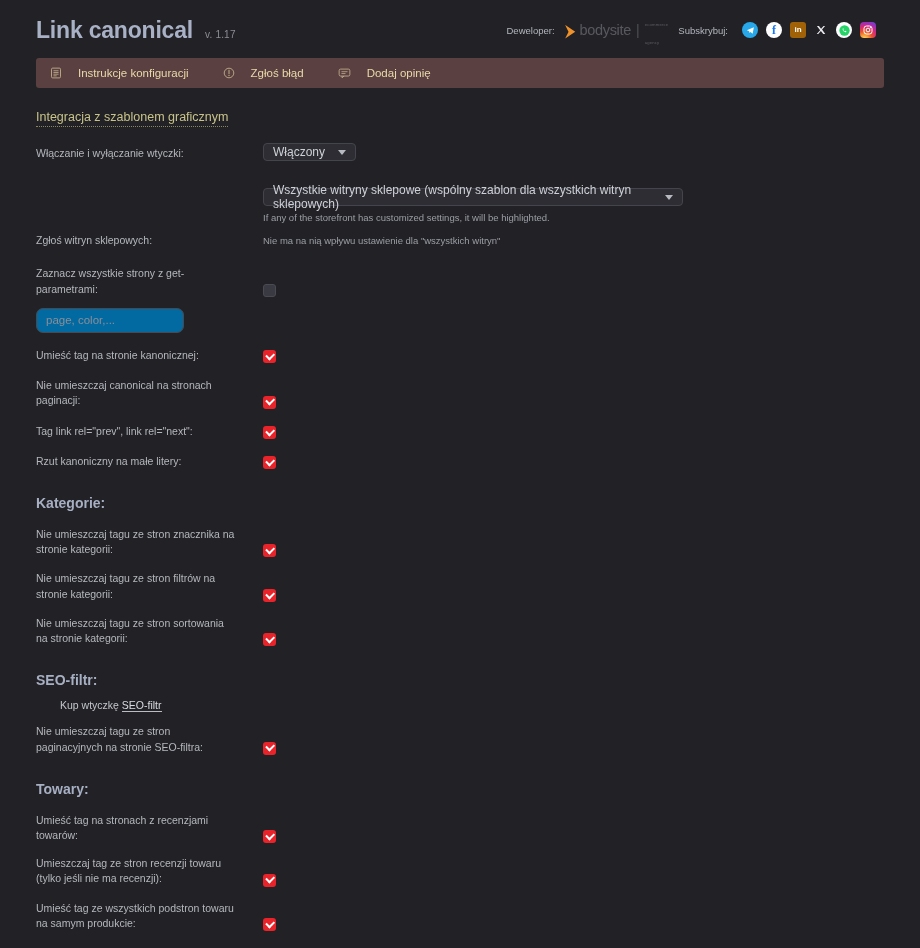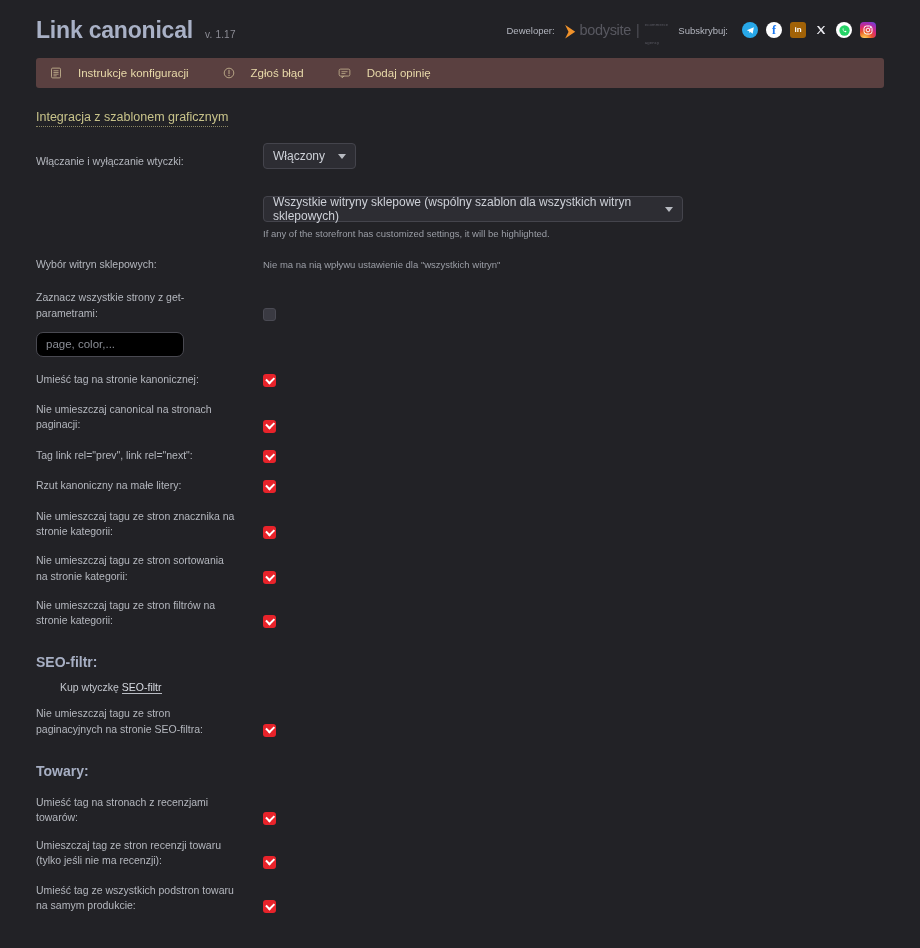--- a/index.html
+++ b/index.html
@@ -77,21 +77,21 @@
   .row-label {
     width: 200px; min-width: 200px;
     color: #b4b7be; font-size: 10.5px; line-height: 1.45; padding-top: 2px;
   }
   .row-field { flex: 1; display: flex; flex-direction: column; }
 
   
   .sel {
     display: inline-flex; align-items: center; justify-content: space-between;
     background: #2d2d33; border: 1px solid #44444c; border-radius: 4px;
-    color: #ced1d8; font-size: 12px; height: 26px; padding: 0 9px;
+    color: #ced1d8; font-size: 12px; height: 18px; padding: 0 9px;
     cursor: pointer; gap: 12px;
   }
   .sel-sm { width: 93px; }
   .sel-lg { width: 420px; font-size: 12px; }
   .caret {
     width: 0; height: 0; border-left: 4.5px solid transparent;
     border-right: 4.5px solid transparent; border-top: 5px solid #b7bac1;
   }
   .hint { color: #9b9ea6; font-size: 9.5px; line-height: 1.55; margin-top: 5px; }
 
@@ -101,21 +101,21 @@
   .cb-on { background: #e8232a; }
   .cb-on:after {
     content: ""; width: 6px; height: 3.5px;
     border-left: 2px solid #fff; border-bottom: 2px solid #fff;
     transform: rotate(-45deg) translate(1px,-1px);
   }
   .cb-off { background: #3a3a42; border: 1px solid #4a4a53; }
 
   
   .txt {
-    width: 148px; height: 25px; background: #000000;
+    width: 148px; height: 25px; background: #0369a1;
     border: 1px solid #494951; border-radius: 7px;
     color: #cfd2d8; font-size: 11.5px; padding: 0 9px;
     font-family: "Liberation Sans", sans-serif;
   }
   .txt::placeholder { color: #8b8e96; }
 
   .sec-head {
     color: #a7afc3; font-size: 14px; font-weight: bold;
     margin: 26px 0 2px 0;
   }
@@ -217,28 +217,28 @@
       <div class="row-field">
         <div class="sel sel-sm">
           <span>Włączony</span>
           <span class="caret"></span>
         </div>
       </div>
     </div>
 
     
     <div class="row" style="margin-top:14px">
-      <div class="row-label">Wybór witryn sklepowych:</div>
+      <div class="row-label">Zgłoś witryn sklepowych:</div>
       <div class="row-field">
         <div class="sel sel-lg" style="margin-top:13px">
           <span>Wszystkie witryny sklepowe (wspólny szablon dla wszystkich witryn sklepowych)</span>
           <span class="caret"></span>
         </div>
         <div class="hint">If any of the storefront has customized settings, it will be highlighted.</div>
-        <div class="hint" style="margin-top:16px">Nie ma na nią wpływu ustawienie dla "wszystkich witryn"</div>
+        <div class="hint" style="margin-top:8px">Nie ma na nią wpływu ustawienie dla "wszystkich witryn"</div>
       </div>
     </div>
 
     
     <div class="row" style="margin-top:16px">
       <div class="row-label">Zaznacz wszystkie strony z get-parametrami:</div>
       <div class="row-field">
         <span class="cb cb-off"></span>
       </div>
     </div>
@@ -273,34 +273,35 @@
       <div class="row">
         <div class="row-label">Rzut kanoniczny na małe litery:</div>
         <div class="row-field">
           <span class="cb cb-on"></span>
         </div>
       </div>
     </div>
 
     
     <div>
+      <div class="sec-head">Kategorie:</div>
       <div class="row" style="margin-top:14px">
         <div class="row-label">Nie umieszczaj tagu ze stron znacznika na stronie kategorii:</div>
         <div class="row-field">
           <span class="cb cb-on"></span>
         </div>
       </div>
       <div class="row" style="margin-top:12px">
+        <div class="row-label">Nie umieszczaj tagu ze stron filtrów na stronie kategorii:</div>
+        <div class="row-field">
+          <span class="cb cb-on"></span>
+        </div>
+      </div>
+      <div class="row" style="margin-top:12px">
         <div class="row-label">Nie umieszczaj tagu ze stron sortowania na stronie kategorii:</div>
-        <div class="row-field">
-          <span class="cb cb-on"></span>
-        </div>
-      </div>
-      <div class="row" style="margin-top:12px">
-        <div class="row-label">Nie umieszczaj tagu ze stron filtrów na stronie kategorii:</div>
         <div class="row-field">
           <span class="cb cb-on"></span>
         </div>
       </div>
     </div>
 
     
     <div>
       <div class="sec-head">SEO-filtr:</div>
       <div class="buy-line">

